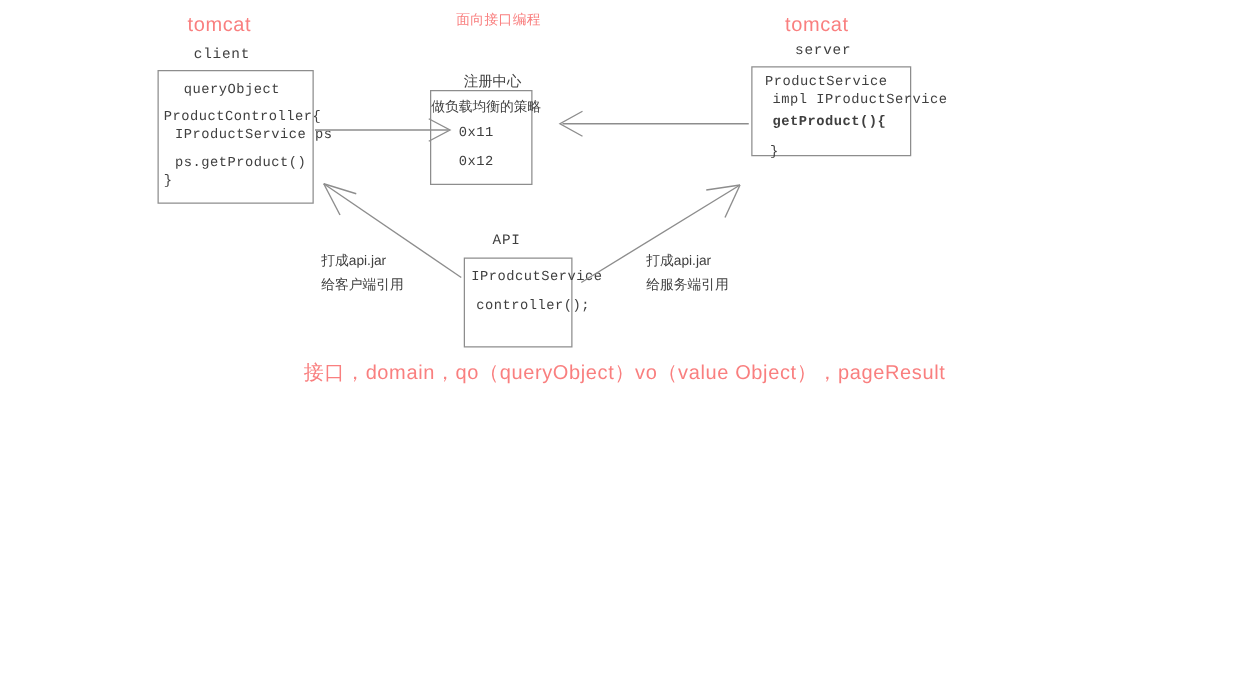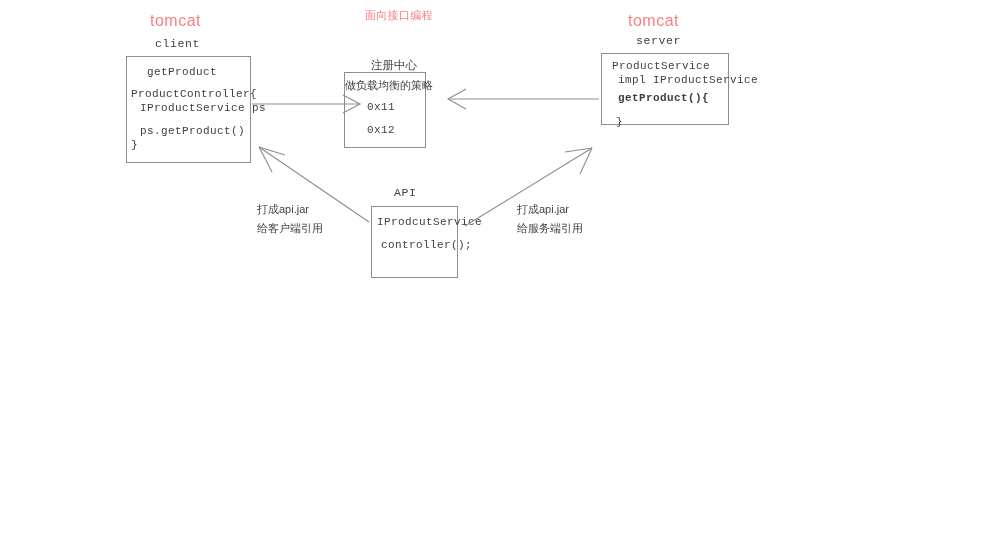--- a/index.html
+++ b/index.html
@@ -105,21 +105,21 @@
 
   <div class="abs caption" style="left:155px; top:37px;">client</div>
 
   <div class="abs caption-cn" style="left:371px; top:58px;">注册中心</div>
 
   <div class="abs caption" style="left:636px; top:34px;">server</div>
 
   <div class="abs caption" style="left:394px; top:186px;">API</div>
 
   <div class="abs box" style="left:126px; top:56px; width:125px; height:107px;">
-    <div class="box-line" style="left:20px; top:9px;">getProduct</div>
+    <div class="box-line" style="left:20px; top:9px;">queryObject</div>
     <div class="box-line" style="left:4px; top:31px;">ProductController{</div>
     <div class="box-line" style="left:13px; top:45px;">IProductService ps</div>
     <div class="box-line" style="left:13px; top:68px;">ps.getProduct()</div>
     <div class="box-line" style="left:4px; top:82px;">}</div>
   </div>
 
   <div class="abs box" style="left:344px; top:72px; width:82px; height:76px;">
     <div class="box-line-cn" style="left:0px; top:5px;">做负载均衡的策略</div>
     <div class="box-line" style="left:22px; top:28px;">0x11</div>
     <div class="box-line" style="left:22px; top:51px;">0x12</div>
@@ -140,20 +140,21 @@
   <div class="abs note" style="left:257px; top:200px;">
     <div>打成api.jar</div>
     <div>给客户端引用</div>
   </div>
 
   <div class="abs note" style="left:517px; top:200px;">
     <div>打成api.jar</div>
     <div>给服务端引用</div>
   </div>
 
+  <div class="abs red-mono" style="left:243px; top:288px;">接口，domain，qo（queryObject）vo（value Object），pageResult</div>
 
   <svg class="overlay" viewBox="0 0 999 552">
 
     <g>
       <line x1="252" y1="104" x2="359" y2="104" stroke="#8d8d8d" stroke-width="1.1"></line>
       <polyline points="343,95 360,104 343,113" fill="none" stroke="#8d8d8d" stroke-width="1.1"></polyline>
     </g>
 
     <g>
       <line x1="599" y1="99" x2="450" y2="99" stroke="#8d8d8d" stroke-width="1.1"></line>

